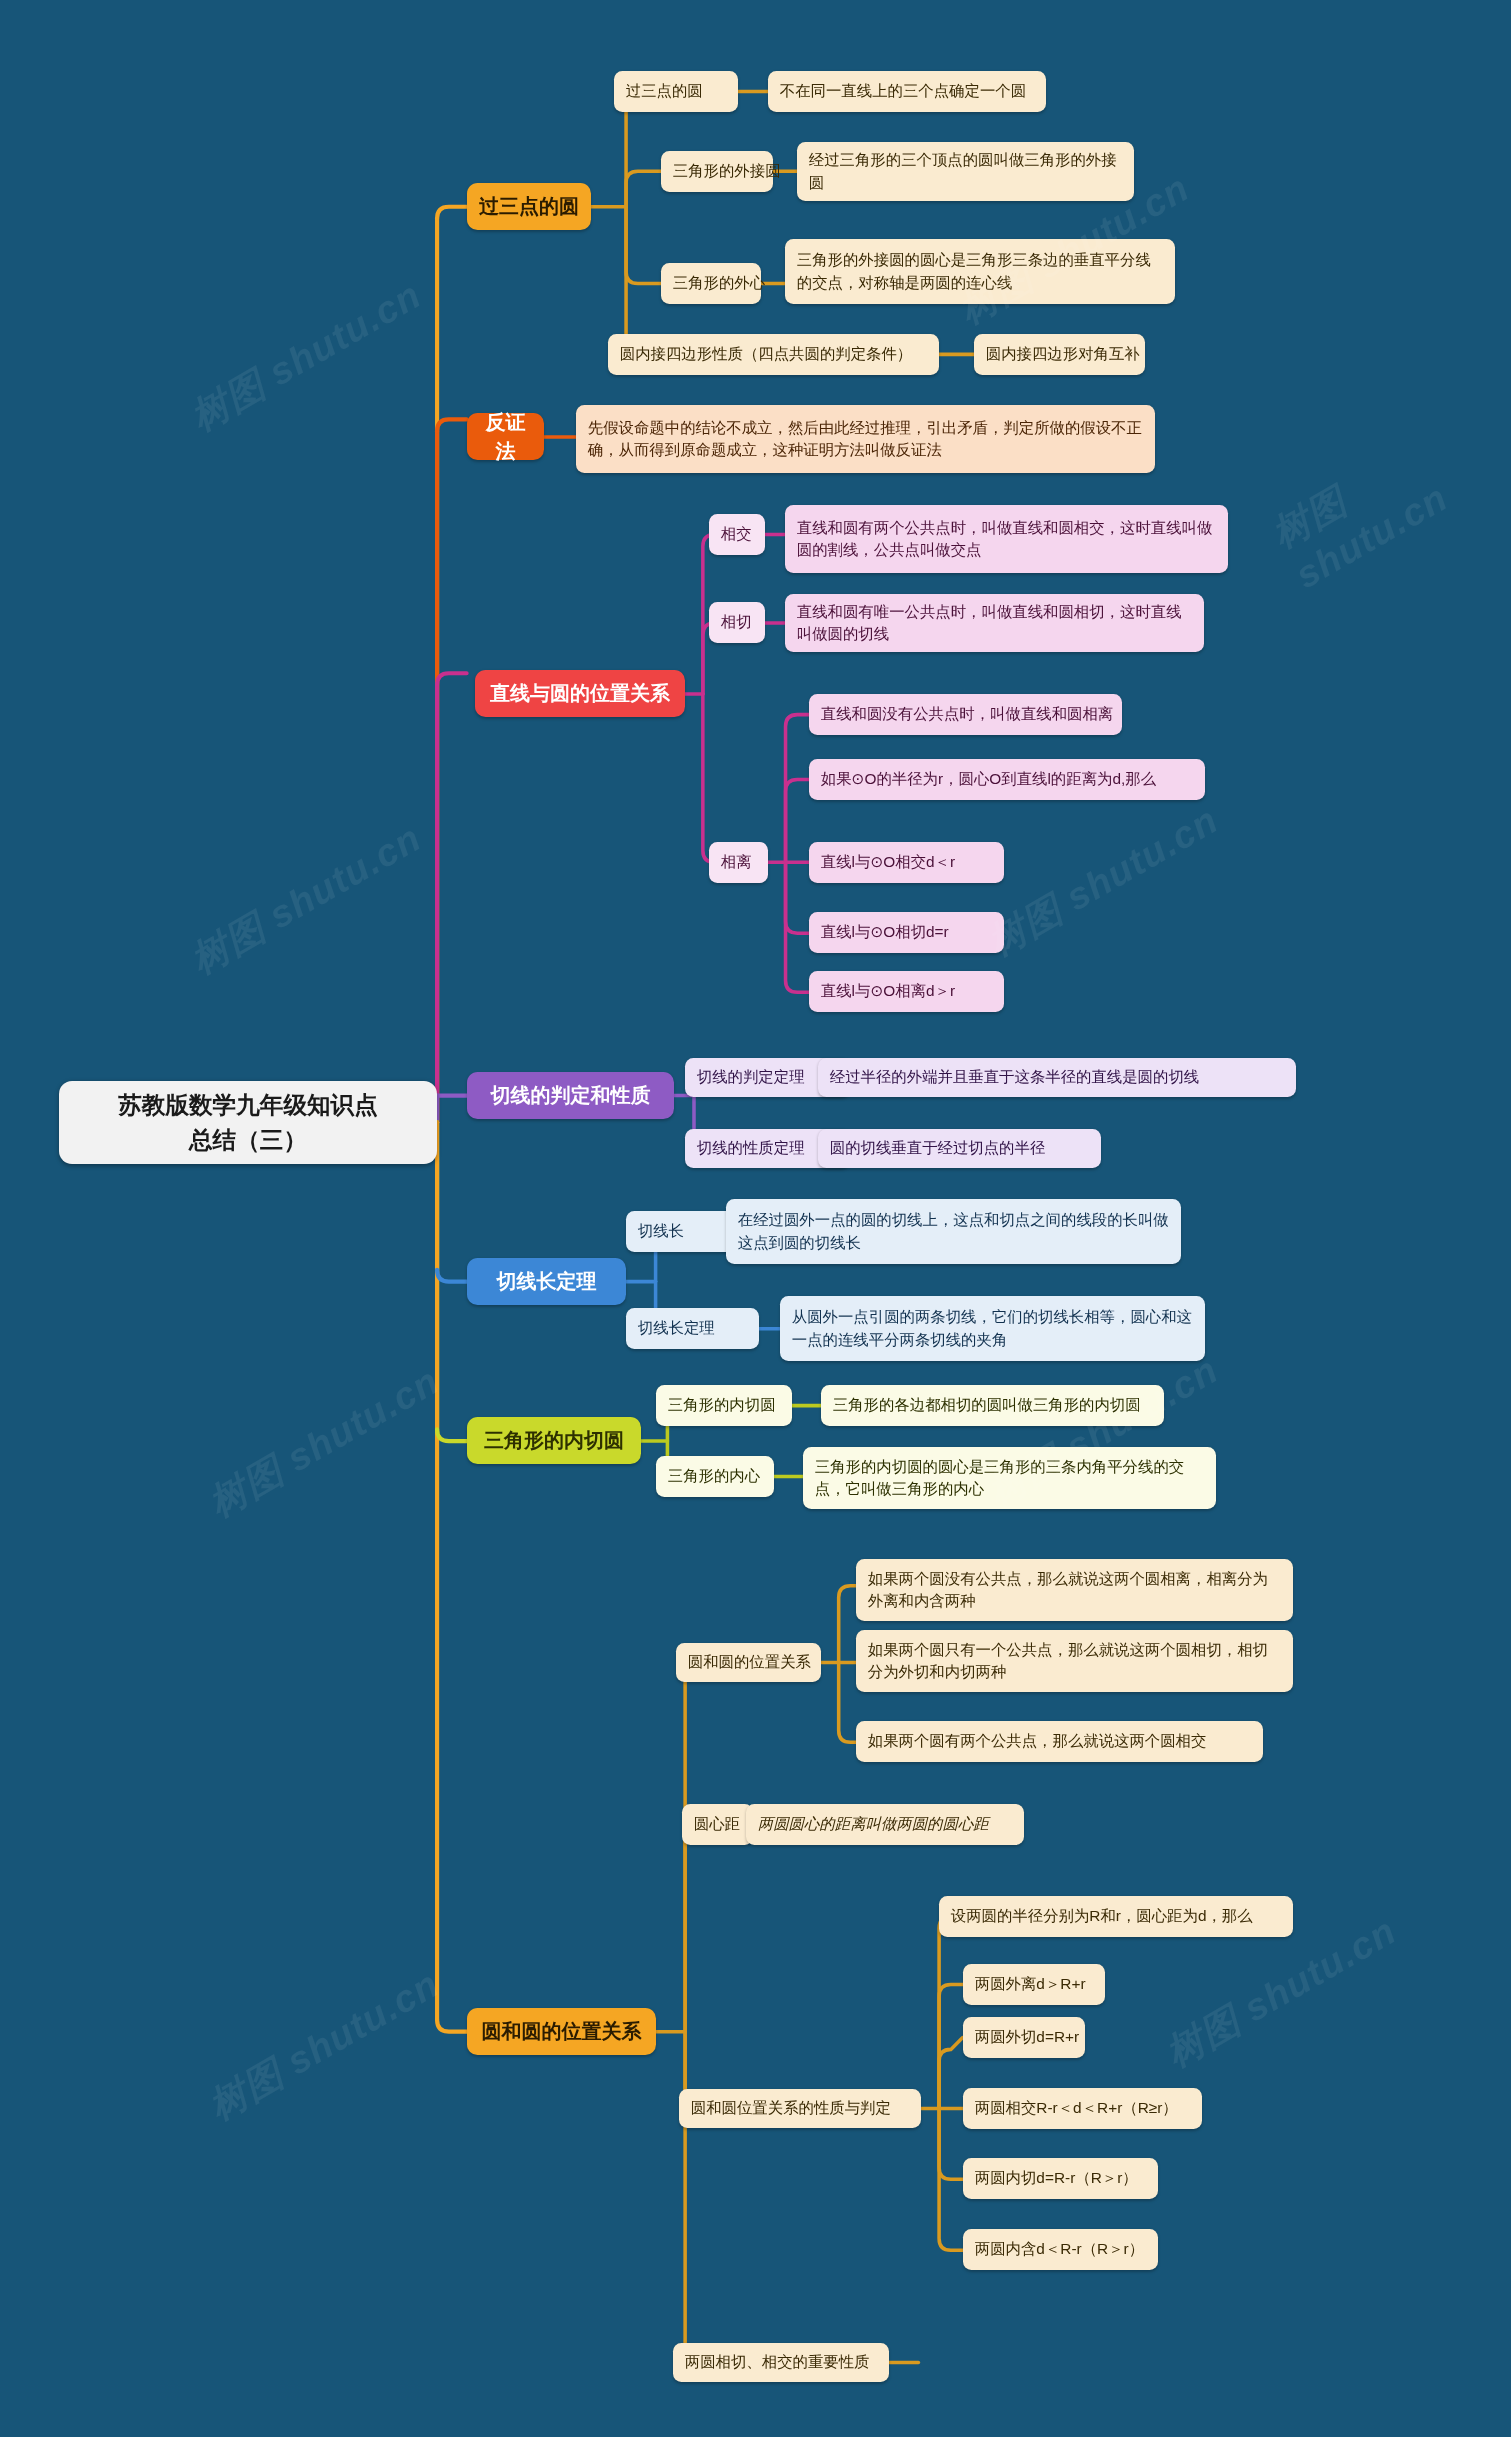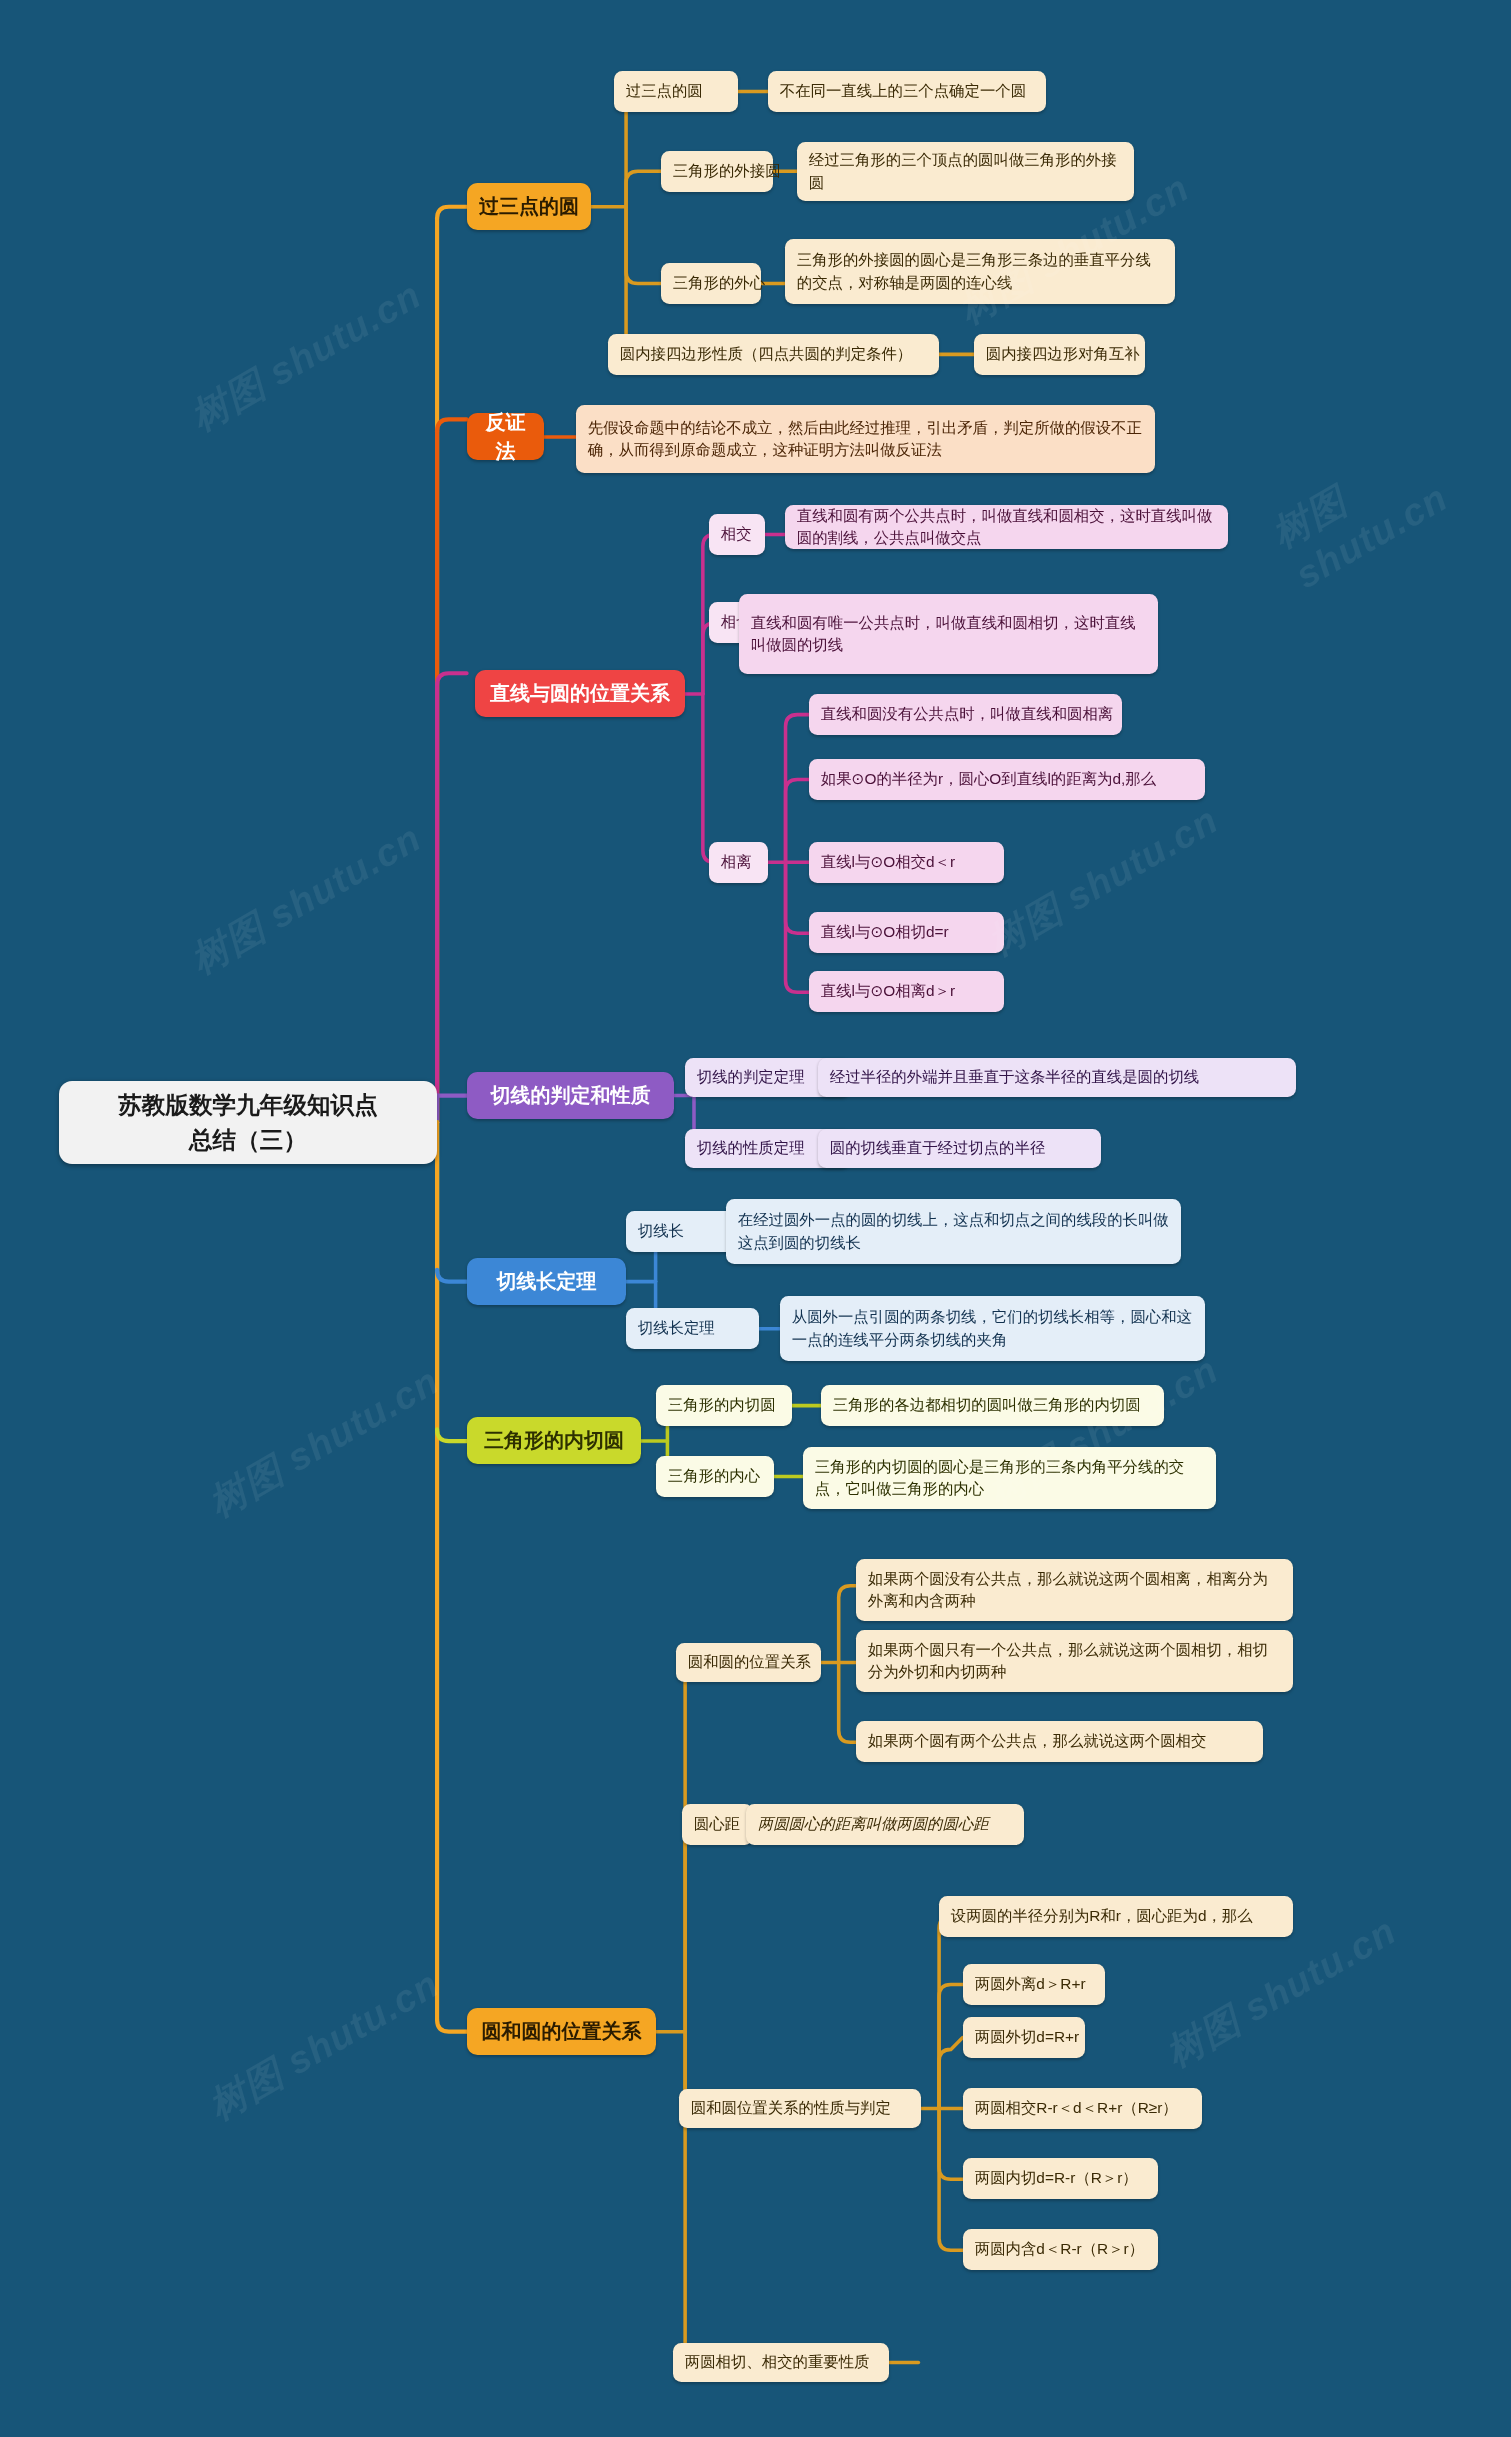--- a/index.html
+++ b/index.html
@@ -192,24 +192,24 @@
 
 <div class="node box cream one-line" style="left:608px;top:334px;width:331px;height:41px;">圆内接四边形性质（四点共圆的判定条件）</div>
 <div class="node box cream one-line" style="left:974px;top:334px;width:171px;height:41px;">圆内接四边形对角互补</div>
 
 <div class="node l1 deeporange" style="left:467px;top:413px;width:77px;height:47px;">反证法</div>
 <div class="node box peach" style="left:576px;top:405px;width:579px;height:68px;">先假设命题中的结论不成立，然后由此经过推理，引出矛盾，判定所做的假设不正确，从而得到原命题成立，这种证明方法叫做反证法</div>
 
 <div class="node l1 magenta" style="left:467px;top:670px;width:210px;height:47px;">直线与圆的位置关系</div>
 
 <div class="node box pinkL one-line" style="left:709px;top:514px;width:56px;height:41px;">相交</div>
-<div class="node box pink" style="left:785px;top:505px;width:443px;height:44px;">直线和圆有两个公共点时，叫做直线和圆相交，这时直线叫做圆的割线，公共点叫做交点</div>
+<div class="node box pink" style="left:785px;top:505px;width:443px;height:68px;">直线和圆有两个公共点时，叫做直线和圆相交，这时直线叫做圆的割线，公共点叫做交点</div>
 
 <div class="node box pinkL one-line" style="left:709px;top:602px;width:56px;height:41px;">相切</div>
-<div class="node box pink" style="left:739px;top:594px;width:419px;height:80px;">直线和圆有唯一公共点时，叫做直线和圆相切，这时直线叫做圆的切线</div>
+<div class="node box pink" style="left:785px;top:594px;width:419px;height:58px;">直线和圆有唯一公共点时，叫做直线和圆相切，这时直线叫做圆的切线</div>
 
 <div class="node box pinkL one-line" style="left:709px;top:842px;width:59px;height:41px;">相离</div>
 
 <div class="node box pink one-line" style="left:809px;top:694px;width:313px;height:41px;">直线和圆没有公共点时，叫做直线和圆相离</div>
 <div class="node box pink one-line" style="left:809px;top:759px;width:396px;height:41px;">如果⊙O的半径为r，圆心O到直线l的距离为d,那么</div>
 <div class="node box pink one-line" style="left:809px;top:842px;width:195px;height:41px;">直线l与⊙O相交d＜r</div>
 <div class="node box pink one-line" style="left:809px;top:912px;width:195px;height:41px;">直线l与⊙O相切d=r</div>
 <div class="node box pink one-line" style="left:809px;top:971px;width:195px;height:41px;">直线l与⊙O相离d＞r</div>
 
 <div class="node l1 purple" style="left:467px;top:1072px;width:207px;height:47px;">切线的判定和性质</div>

